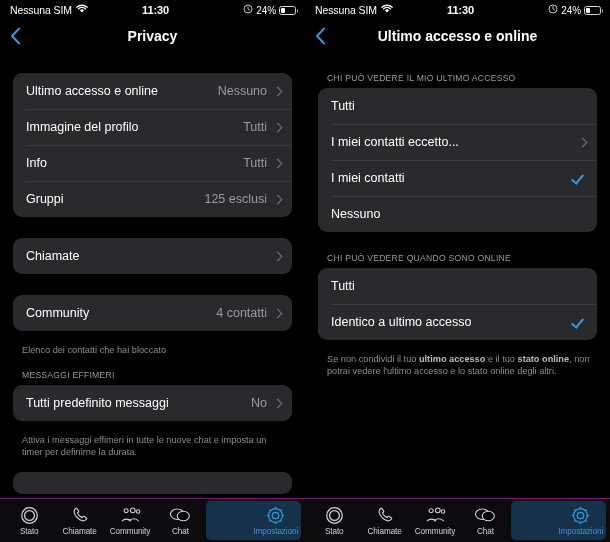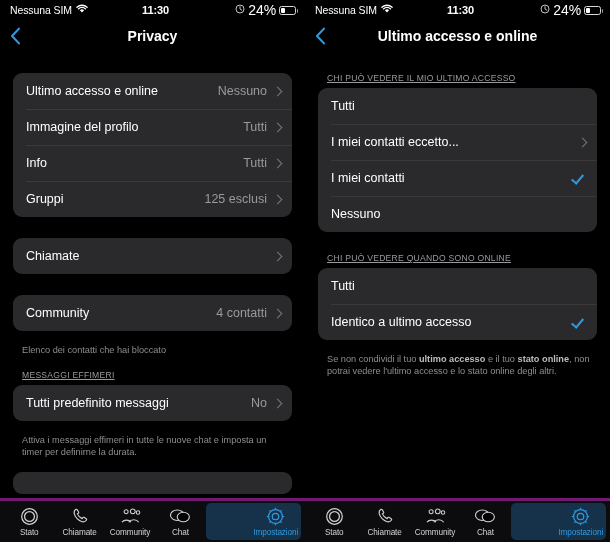--- a/index.html
+++ b/index.html
@@ -27,21 +27,21 @@
   }
   .sb-left { display: flex; align-items: center; gap: 4px; }
   .sb-center {
     position: absolute; left: 6px; right: 0; text-align: center;
     font-size: 11px; font-weight: bold; pointer-events: none;
   }
   .sb-right {
     margin-left: auto; display: flex; align-items: center; gap: 3px;
     position: relative; z-index: 2;
   }
-  .sb-pct { font-size: 14px; }
+  .sb-pct { font-size: 10px; }
   .batt {
     width: 17px; height: 9px; border: 1px solid #d8d8d8;
     border-radius: 2.5px; position: relative; display: inline-block;
   }
   .batt::after {
     content: ""; position: absolute; right: -3px; top: 2.5px;
     width: 1.5px; height: 3.5px; background: #9a9a9a; border-radius: 0 1px 1px 0;
   }
   .batt i {
     position: absolute; left: 1px; top: 1px; bottom: 1px;
@@ -63,21 +63,21 @@
     position: absolute; left: 0; right: 0; text-align: center;
     font-size: 14px; font-weight: bold; color: #fff;
     pointer-events: none;
   }
 
   
   .body { flex: 1 1 auto; position: relative; overflow: hidden; }
 
   .section-header {
     font-size: 8.6px; color: #9a9a9e; letter-spacing: 0.25px;
-    padding: 0 0 5px 22px; text-transform: uppercase; text-decoration: underline;
+    padding: 0 0 5px 22px; text-transform: uppercase;
   }
   .card {
     background: #2a2a2c; border-radius: 9px;
     margin: 0 13px; overflow: hidden;
   }
   .row {
     display: flex; align-items: center;
     height: 36px; padding: 0 11px 0 13px;
     position: relative; cursor: pointer;
   }
@@ -110,21 +110,21 @@
   }
   .footnote b { color: #bcbcc0; font-weight: bold; }
   .gap { height: 14px; }
   .gap-lg { height: 21px; }
   .card-stub { height: 22px; }
 
   
   .tabbar {
     flex: 0 0 44px; height: 44px;
     background: #0c0c0e;
-    border-top: 3px solid #701a75;
+    border-top: 1px solid #701a75;
     display: flex; align-items: stretch;
     padding: 2px 4px 2px 4px;
   }
   .tab {
     flex: 1 1 0; display: flex; flex-direction: column;
     align-items: center; justify-content: center; gap: 2px;
     cursor: pointer; border-radius: 5px;
   }
   .tab .ticon { height: 20px; display: flex; align-items: center; justify-content: center; }
   .tab .tlabel { font-size: 8.2px; color: #d2d2d4; letter-spacing: -0.1px; }

